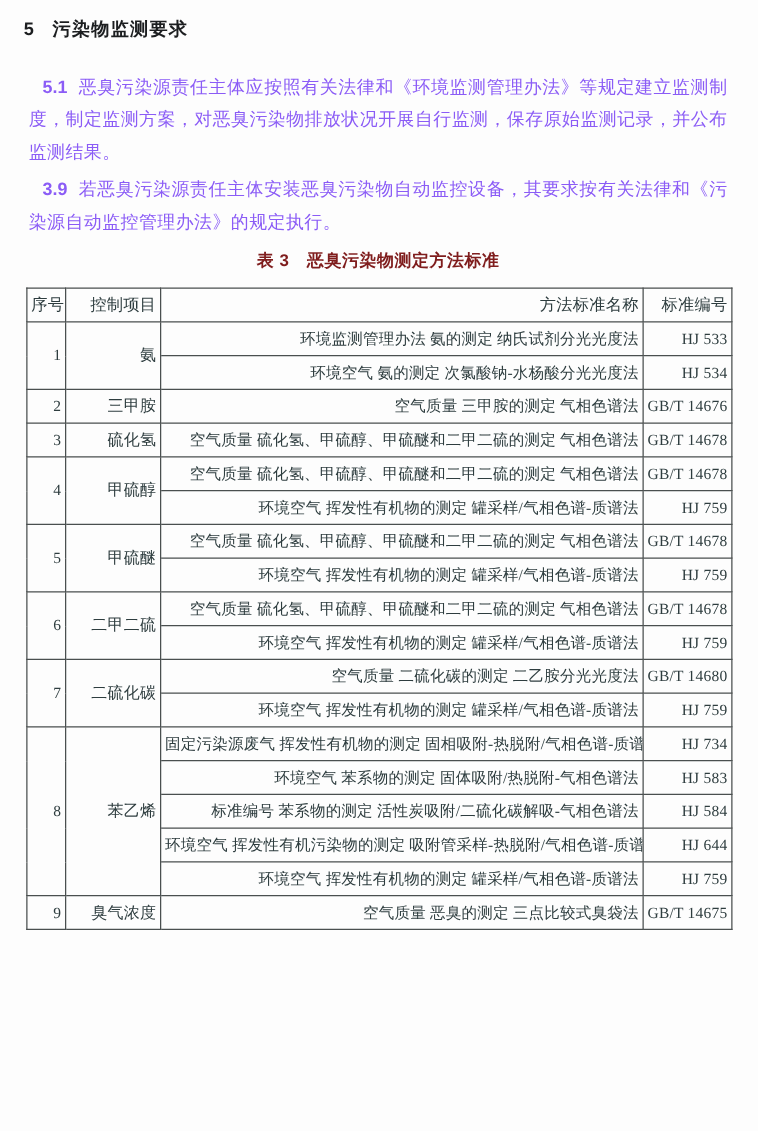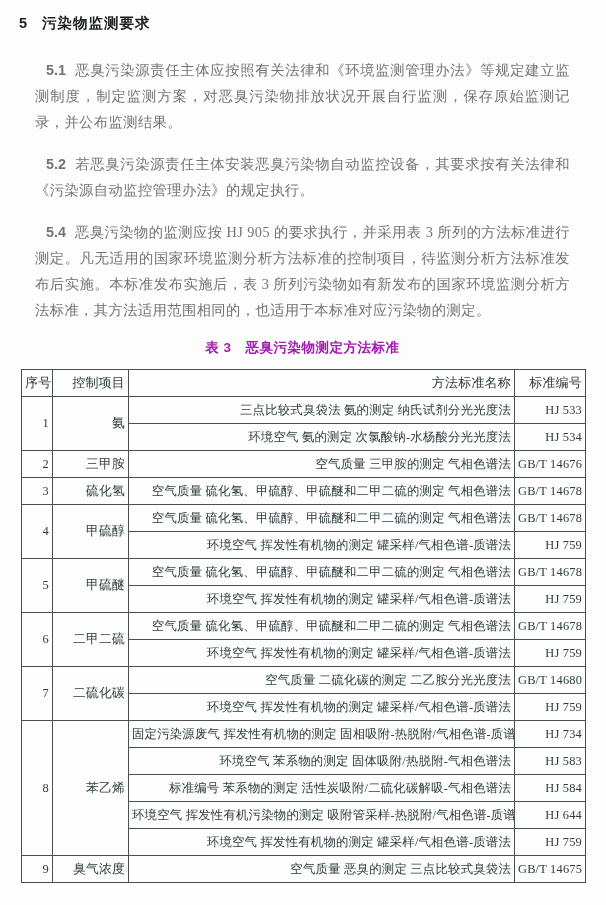--- a/index.html
+++ b/index.html
@@ -19,39 +19,39 @@
     font-family:"Liberation Sans", sans-serif;
     font-weight:bold;
     font-size:14.5px;
     color:#1c1e20;
     margin:4px 0 24px 0;
     letter-spacing:1px;
   }
   .section-heading .sec-num{margin-right:14px;}
   .body-text{margin:0 0 0 0;}
   .body-text p{
-    margin:16px;
+    margin:4px;
     font-size:14.3px;
     line-height:26px;
     text-align:justify;
     text-indent:11px;
-    color:#737373;
+    color:#8b5cf6;
     letter-spacing:0.4px;
   }
   .para-num{
     font-family:"Liberation Sans", sans-serif;
     font-weight:bold;
     margin-right:9px;
     letter-spacing:0;
   }
   .table-title{
     font-family:"Liberation Sans", sans-serif;
     font-weight:bold;
     font-size:13.5px;
-    color:#a21caf;
+    color:#7f1d1d;
     text-align:center;
     margin:9px 0 12px 0;
     letter-spacing:0.5px;
   }
   table.std-table{
     border-collapse:collapse;
     table-layout:fixed;
     width:564px;
     margin-left:2px;
     font-size:12.4px;
@@ -85,22 +85,21 @@
 <body>
 
 <div class="page">
 
   <div class="section-heading">
     <span class="sec-num">5</span><span>污染物监测要求</span>
   </div>
 
   <div class="body-text">
     <p><span class="para-num">5.1</span><span>恶臭污染源责任主体应按照有关法律和《环境监测管理办法》等规定建立监测制度，制定监测方案，对恶臭污染物排放状况开展自行监测，保存原始监测记录，并公布监测结果。</span></p>
-    <p><span class="para-num">5.2</span><span>若恶臭污染源责任主体安装恶臭污染物自动监控设备，其要求按有关法律和《污染源自动监控管理办法》的规定执行。</span></p>
-    <p><span class="para-num">5.4</span><span>恶臭污染物的监测应按 HJ 905 的要求执行，并采用表 3 所列的方法标准进行测定。凡无适用的国家环境监测分析方法标准的控制项目，待监测分析方法标准发布后实施。本标准发布实施后，表 3 所列污染物如有新发布的国家环境监测分析方法标准，其方法适用范围相同的，也适用于本标准对应污染物的测定。</span></p>
+    <p><span class="para-num">3.9</span><span>若恶臭污染源责任主体安装恶臭污染物自动监控设备，其要求按有关法律和《污染源自动监控管理办法》的规定执行。</span></p>
   </div>
 
   <div class="table-title">表 3　恶臭污染物测定方法标准</div>
 
   <table class="std-table">
     <colgroup>
         <col class="c-no">
         <col class="c-item">
         <col class="c-method">
         <col class="c-code">
@@ -109,21 +108,21 @@
       <tr>
         <th>序号</th>
         <th>控制项目</th>
         <th>方法标准名称</th>
         <th>标准编号</th>
       </tr>
 
       <tr>
         <td rowspan="2">1</td>
         <td rowspan="2" class="item-cell">氨</td>
-        <td>三点比较式臭袋法 氨的测定 纳氏试剂分光光度法</td>
+        <td>环境监测管理办法 氨的测定 纳氏试剂分光光度法</td>
         <td class="code-cell">HJ 533</td>
       </tr>
       <tr>
         <td>环境空气 氨的测定 次氯酸钠-水杨酸分光光度法</td>
         <td class="code-cell">HJ 534</td>
       </tr>
 
       <tr>
         <td>2</td>
         <td class="item-cell">三甲胺</td>

